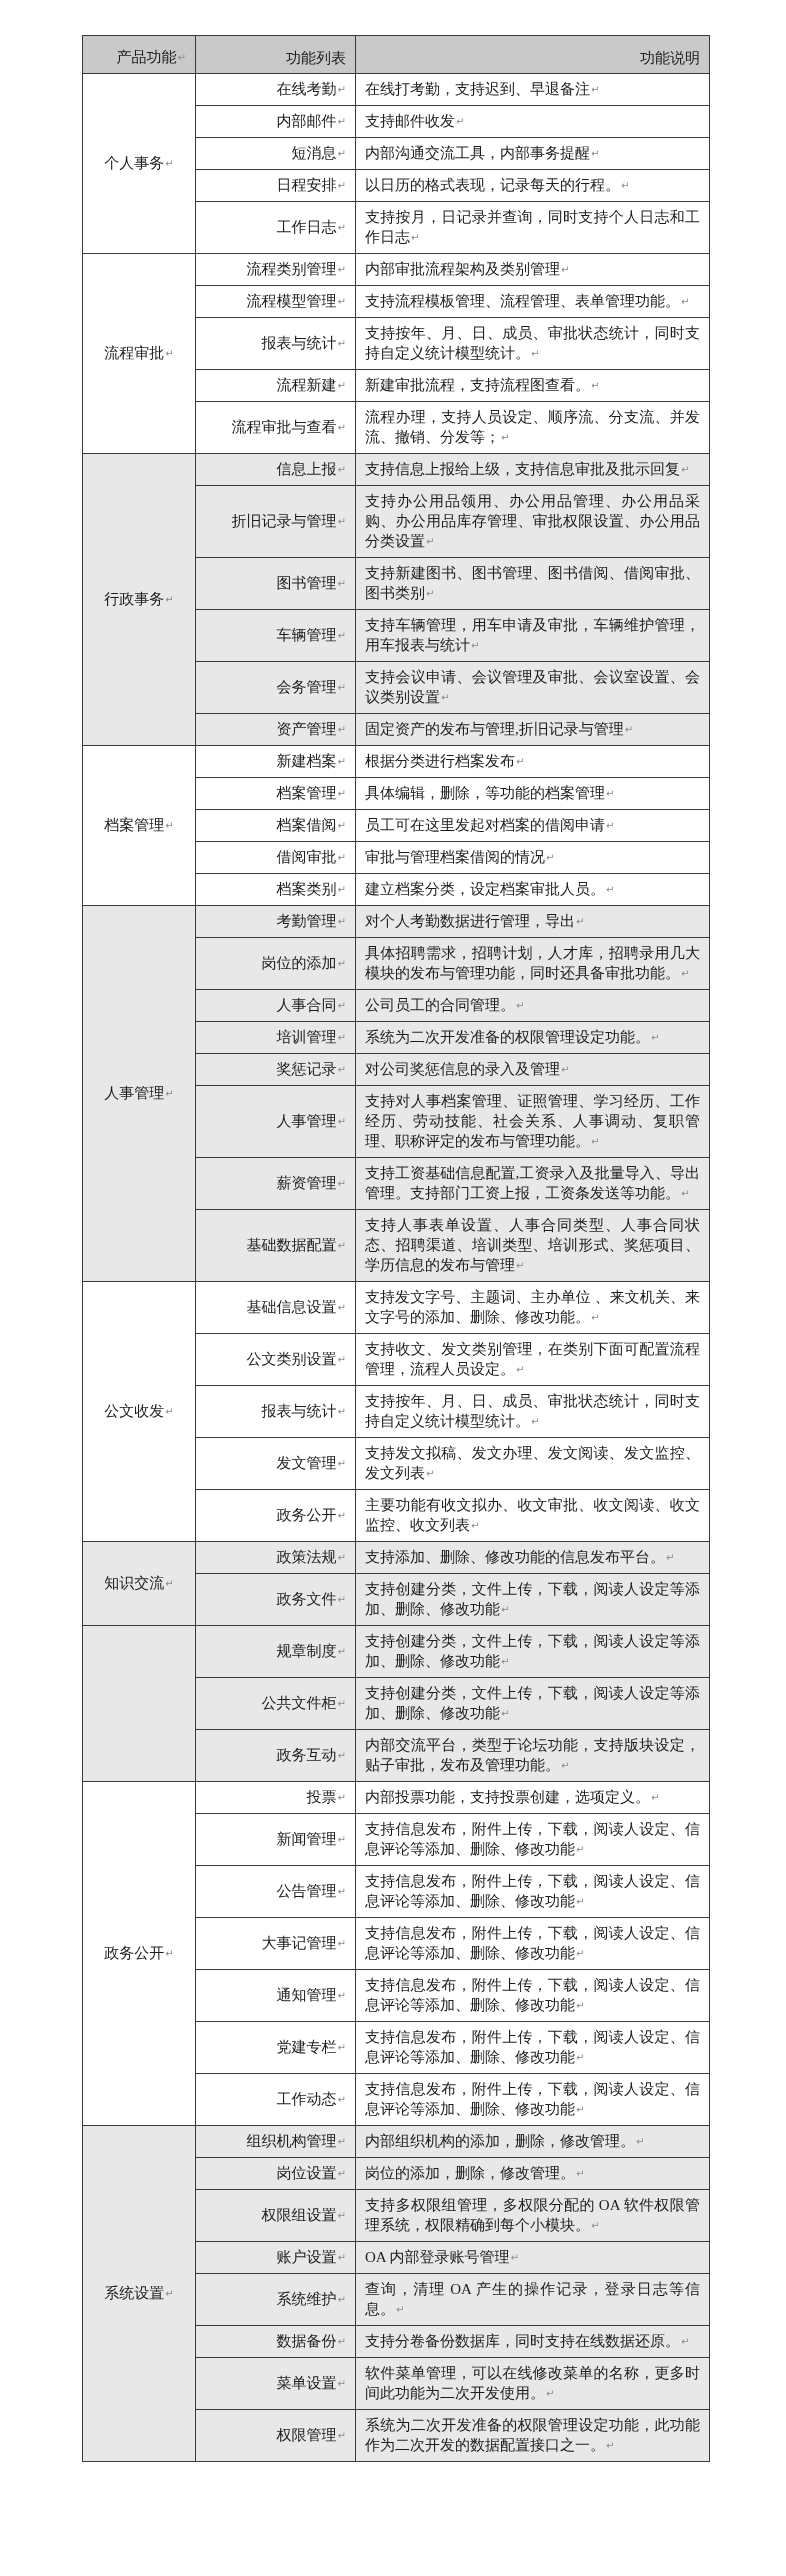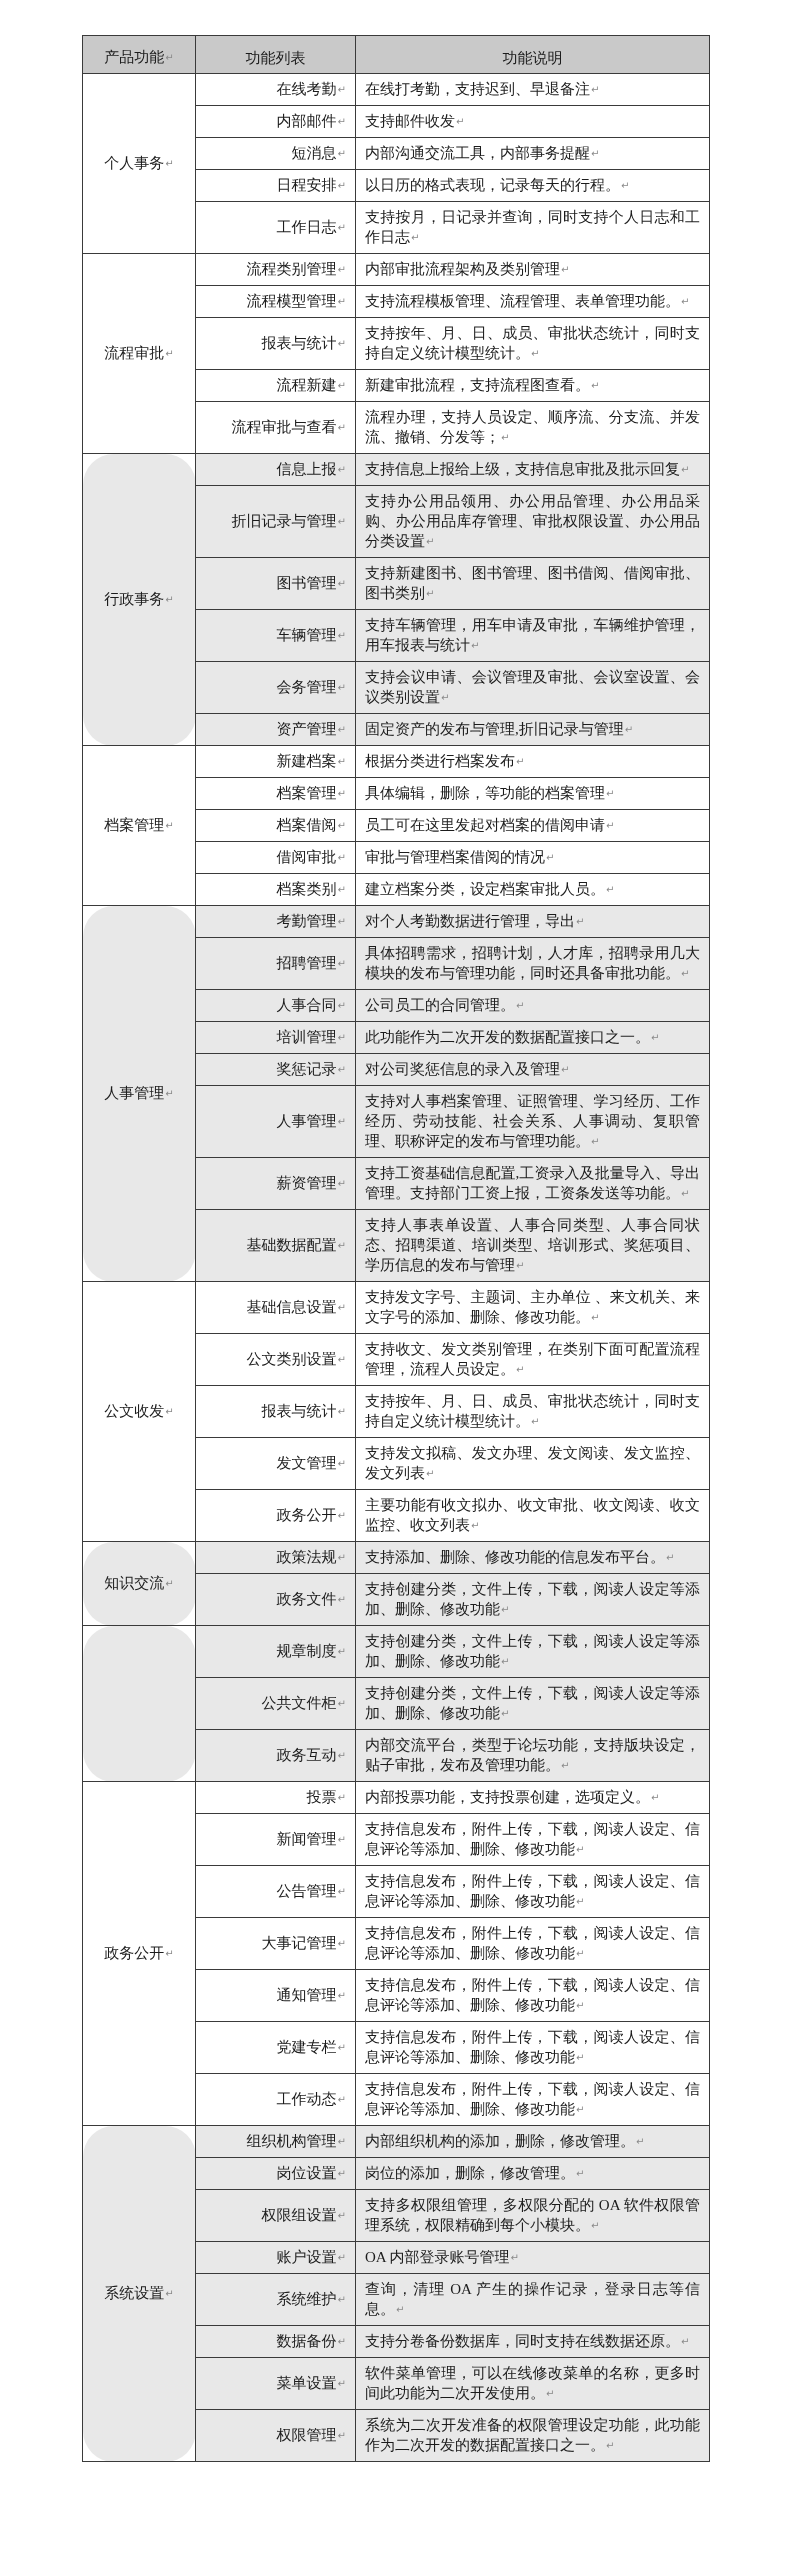--- a/index.html
+++ b/index.html
@@ -34,28 +34,27 @@
     font-size: 15px;
     line-height: 20px;
     font-weight: normal;
     padding: 5px 9px;
     vertical-align: middle;
     word-break: break-all;
     overflow-wrap: anywhere;
   }
   table.features th {
     background: #c9c9c9;
-    text-align: center;
+    text-align: right;
     padding-top: 11px;
   }
   tr.shaded td { background: #e8e8e8; margin-top: 36px; }
   td.group-cell {
     text-align: center;
     vertical-align: middle;
-    border-radius: 31px;
   }
   td.feature-cell { text-align: right; }
   td.desc-cell { text-align: justify; }
   .mark {
     color: #8a8a8a;
     font-size: 10px;
     margin-left: 1px;
     vertical-align: 1px;
     font-family: "DejaVu Sans", sans-serif;
   }
@@ -166,30 +165,30 @@
           <tr>
             <td class="feature-cell"><span>档案类别</span><span class="mark">↵</span></td>
             <td class="desc-cell"><span>建立档案分类，设定档案审批人员。</span><span class="mark">↵</span></td>
           </tr>
           <tr class="shaded">
             <td class="group-cell" rowspan="8"><span>人事管理</span><span class="mark">↵</span></td>
             <td class="feature-cell"><span>考勤管理</span><span class="mark">↵</span></td>
             <td class="desc-cell"><span>对个人考勤数据进行管理，导出</span><span class="mark">↵</span></td>
           </tr>
           <tr class="shaded">
-            <td class="feature-cell"><span>招聘管理</span><span class="mark">↵</span></td>
+            <td class="feature-cell"><span>岗位的添加</span><span class="mark">↵</span></td>
             <td class="desc-cell"><span>具体招聘需求，招聘计划，人才库，招聘录用几大模块的发布与管理功能，同时还具备审批功能。</span><span class="mark">↵</span></td>
           </tr>
           <tr class="shaded">
             <td class="feature-cell"><span>人事合同</span><span class="mark">↵</span></td>
             <td class="desc-cell"><span>公司员工的合同管理。</span><span class="mark">↵</span></td>
           </tr>
           <tr class="shaded">
             <td class="feature-cell"><span>培训管理</span><span class="mark">↵</span></td>
-            <td class="desc-cell"><span>此功能作为二次开发的数据配置接口之一。</span><span class="mark">↵</span></td>
+            <td class="desc-cell"><span>系统为二次开发准备的权限管理设定功能。</span><span class="mark">↵</span></td>
           </tr>
           <tr class="shaded">
             <td class="feature-cell"><span>奖惩记录</span><span class="mark">↵</span></td>
             <td class="desc-cell"><span>对公司奖惩信息的录入及管理</span><span class="mark">↵</span></td>
           </tr>
           <tr class="shaded">
             <td class="feature-cell"><span>人事管理</span><span class="mark">↵</span></td>
             <td class="desc-cell"><span>支持对人事档案管理、证照管理、学习经历、工作经历、劳动技能、社会关系、人事调动、复职管理、职称评定的发布与管理功能。</span><span class="mark">↵</span></td>
           </tr>
           <tr class="shaded">

